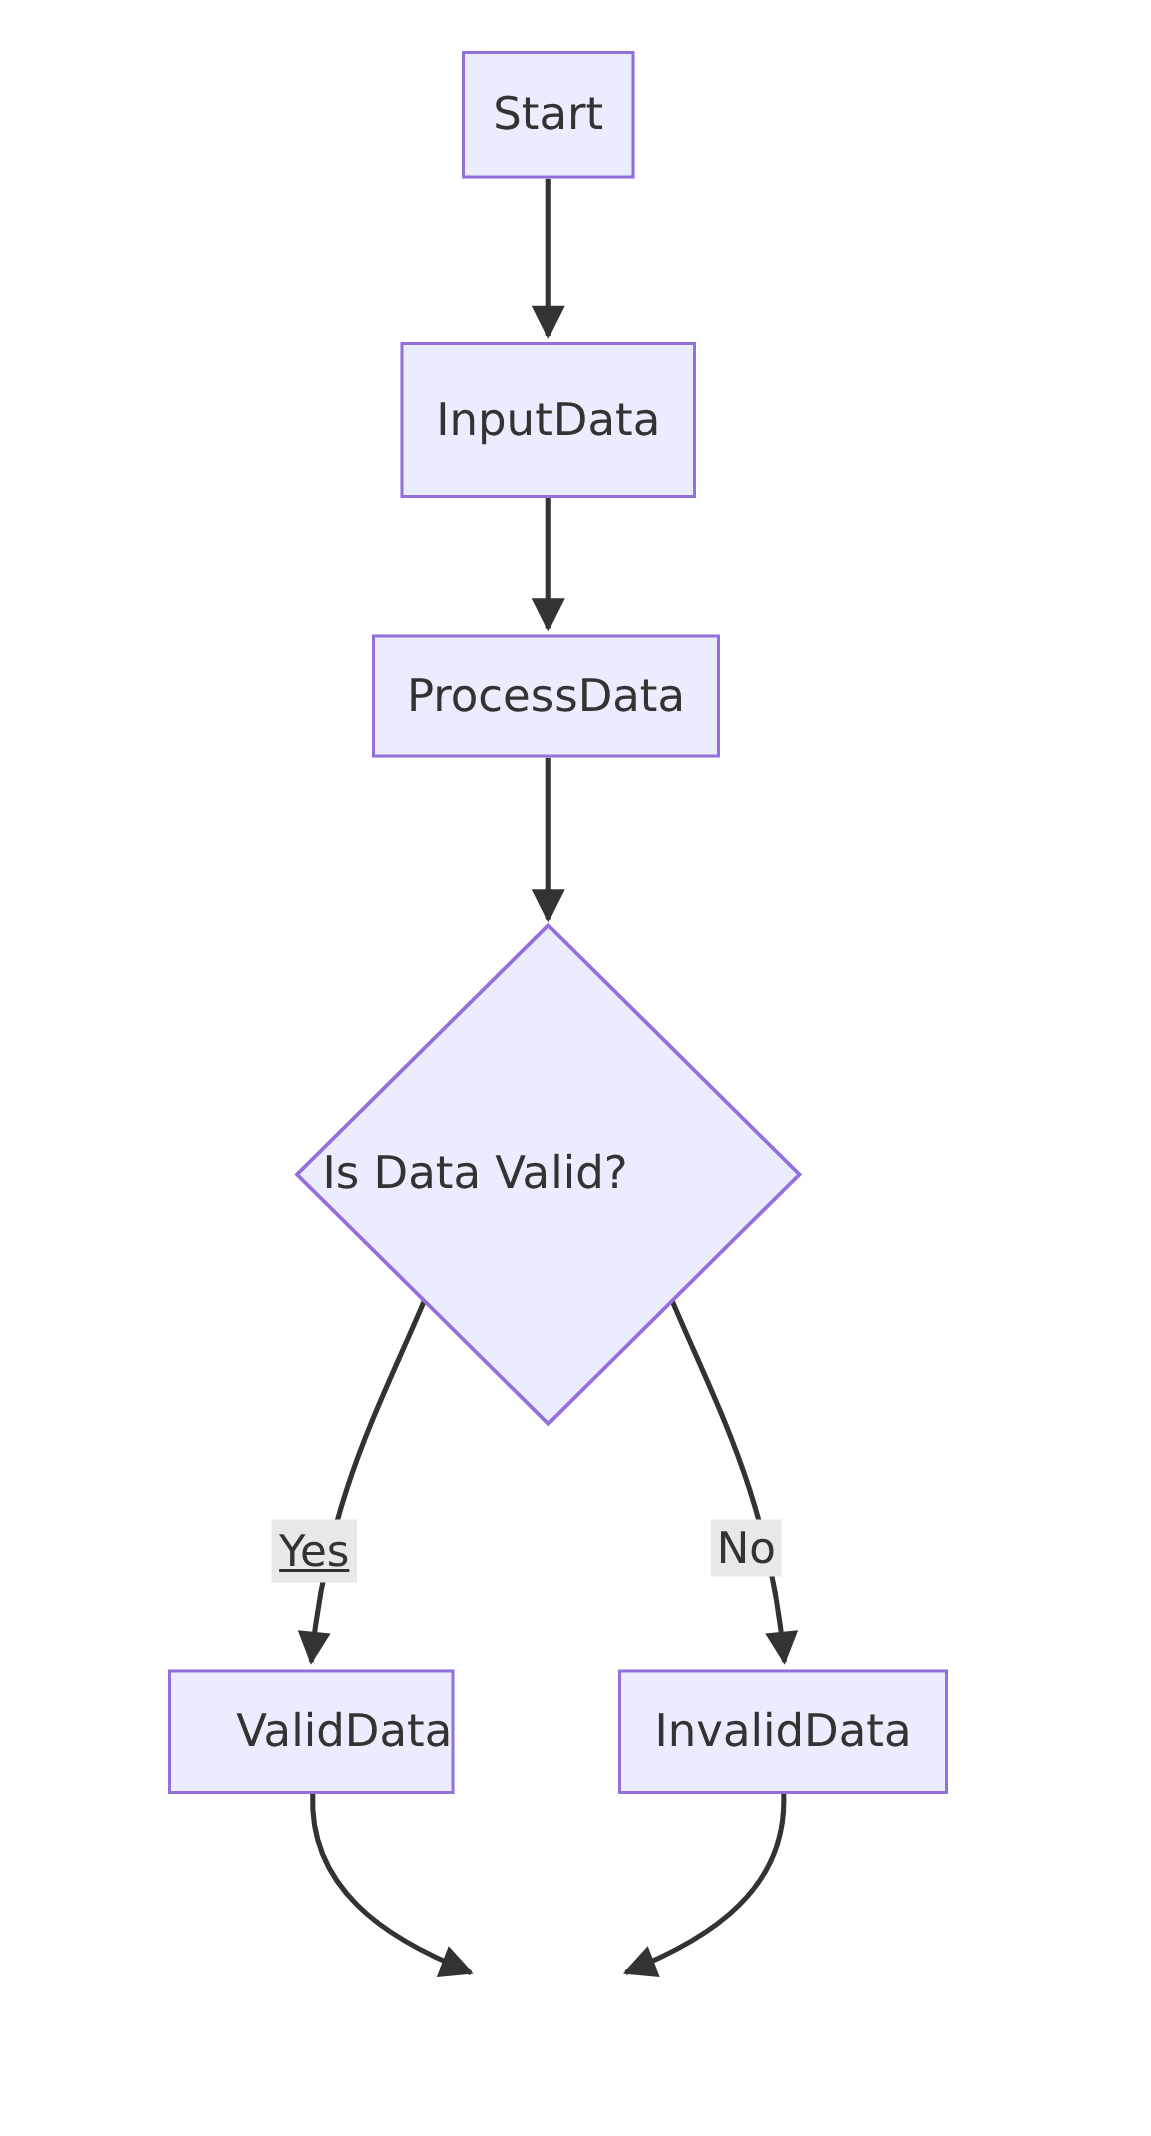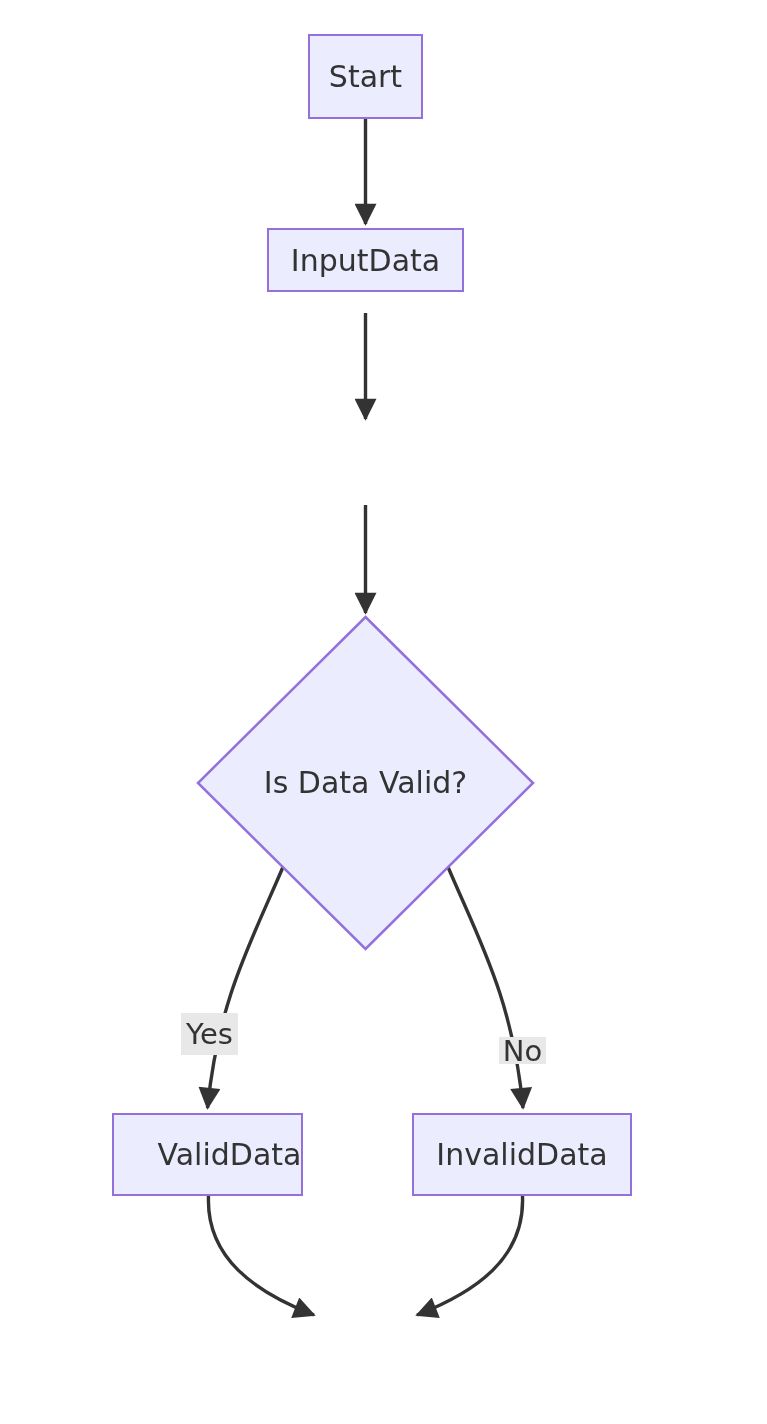--- a/index.html
+++ b/index.html
@@ -49,41 +49,41 @@
     justify-content: center;
     white-space: nowrap;
   }
   .diamond-label {
     position: absolute;
     left: 215px;
     top: 762px;
     width: 301px;
     height: 42px;
     line-height: 42px;
-    text-align: center;
+    text-align: left;
     color: var(--node-text-color, #333333);
     font-size: 30px;
     white-space: nowrap;
   }
   .edge-label {
     position: absolute;
     box-sizing: border-box;
     background: var(--edge-label-bg, #e8e8e8);
     color: var(--node-text-color, #333333);
     font-size: 29px;
     display: flex;
     align-items: center;
     justify-content: center;
     white-space: nowrap;
   }
-  .edge-label.yes { left: 181px; top: 1013px; width: 57px; height: 42px; }
-  .edge-label.no  { left: 499px; top: 1013px; width: 47px; height: 27px; margin-top: 24px; }
+  .edge-label.yes { left: 181px; top: 1013px; width: 57px; height: 42px; text-decoration: underline; }
+  .edge-label.no  { left: 474px; top: 1013px; width: 47px; height: 38px; }
 
   .node.start   { left: 308px; top: 34px;   width: 115px; height: 85px; }
-  .node.input   { left: 267px; top: 228px;  width: 197px; height: 64px; }
+  .node.input   { left: 267px; top: 228px;  width: 197px; height: 104px; }
   .node.process { left: 248px; top: 423px;  width: 232px; height: 82px; }
   .node.valid   { left: 112px; top: 1113px; width: 191px; height: 83px; padding-left: 44px; }
   .node.invalid { left: 412px; top: 1113px; width: 220px; height: 83px; justify-content: center; }
   .node.end     { left: 319px; top: 1306px; width: 94px;  height: 84px; }
 </style>
 </head>
 <body>
 
 <div class="canvas">
 
@@ -106,20 +106,23 @@
   </svg>
 
   <div class="node start">
     <span>Start</span>
   </div>
 
   <div class="node input">
     <span>InputData</span>
   </div>
 
+  <div class="node process">
+    <span>ProcessData</span>
+  </div>
 
   <div class="diamond-label">Is Data Valid?</div>
 
   <div class="node valid">
     <span>ValidData</span>
   </div>
 
   <div class="node invalid">
     <span>InvalidData</span>
   </div>

